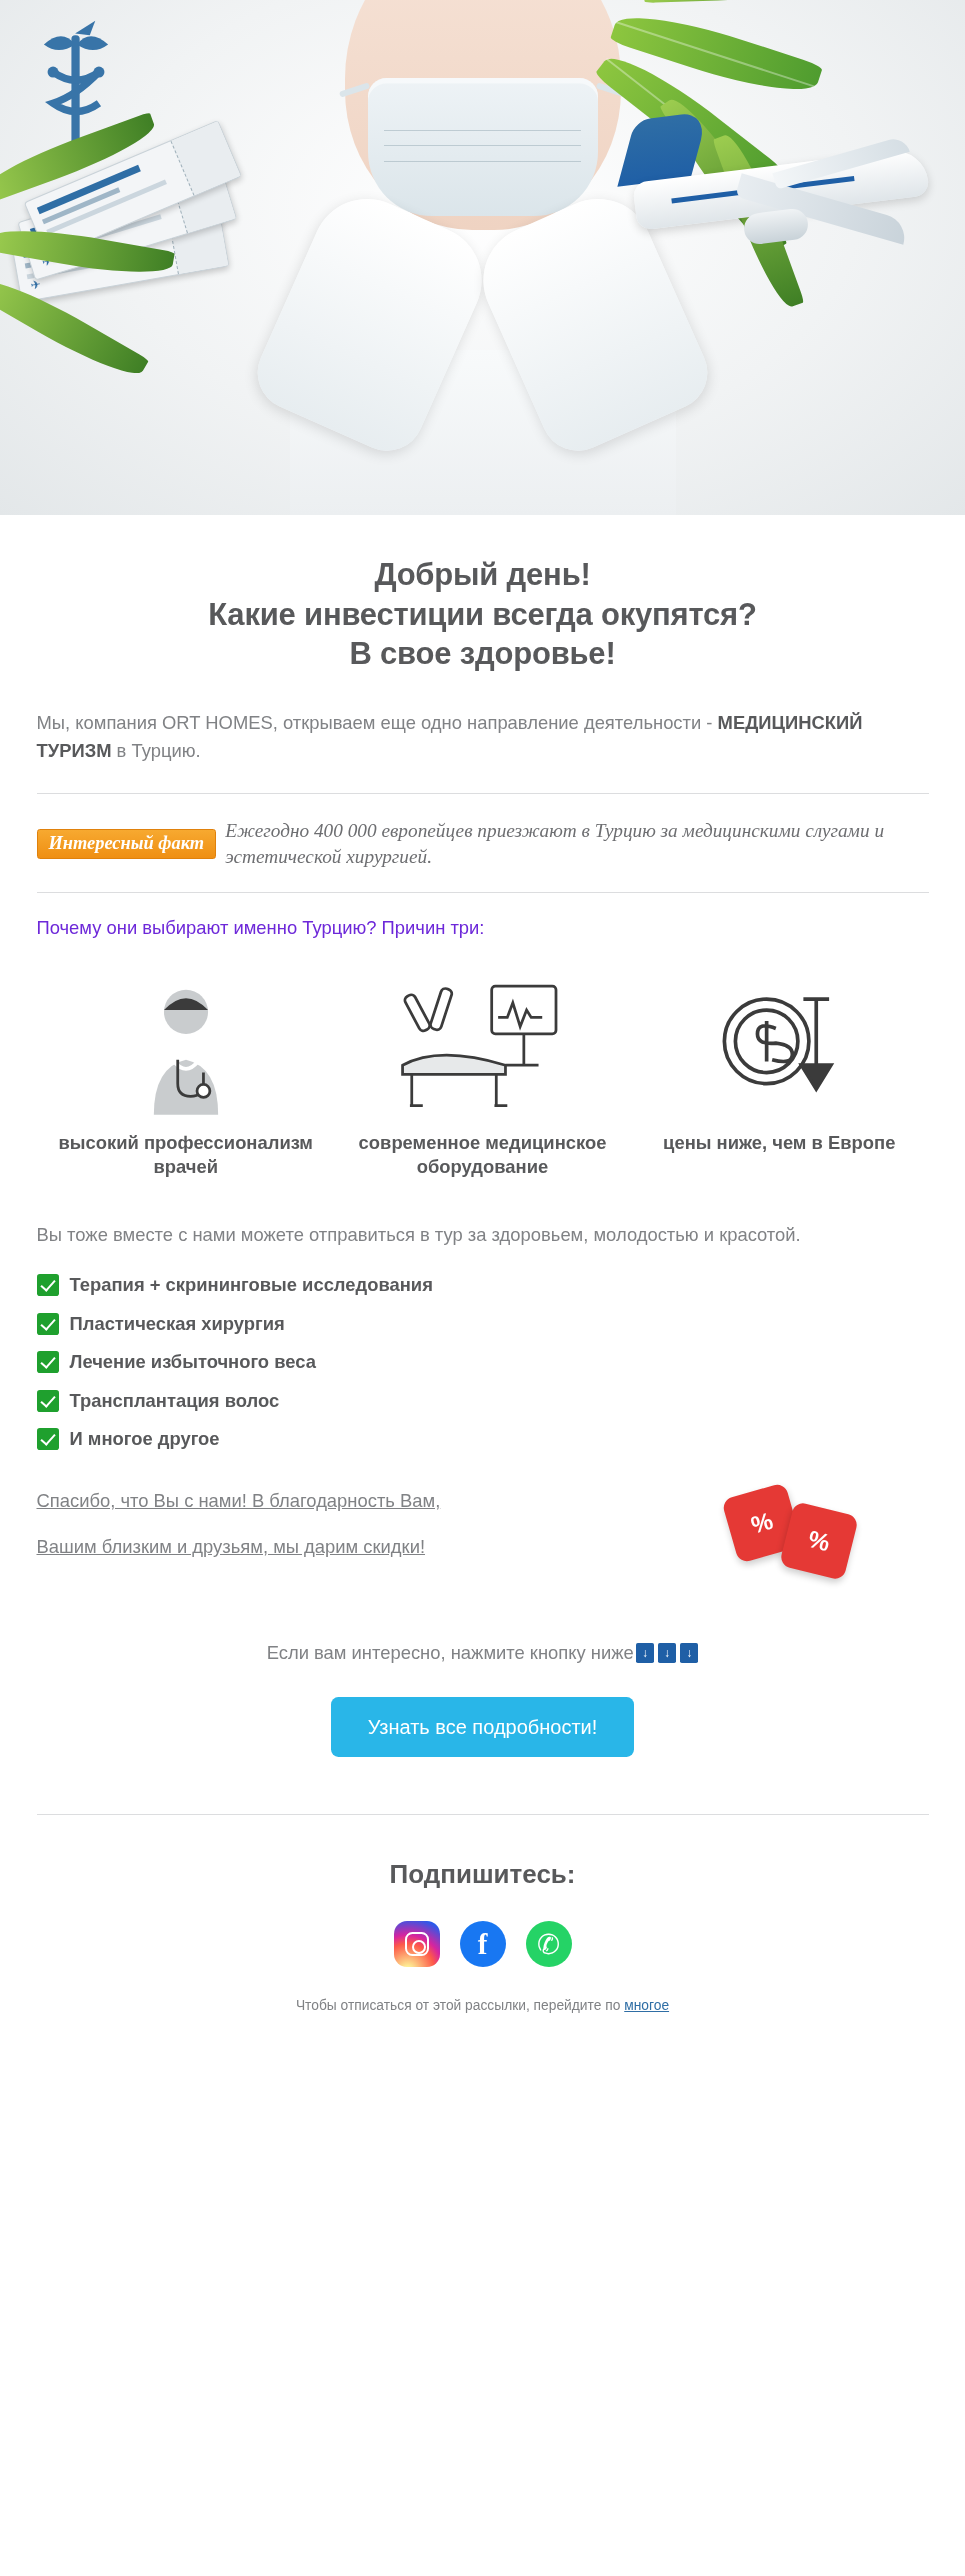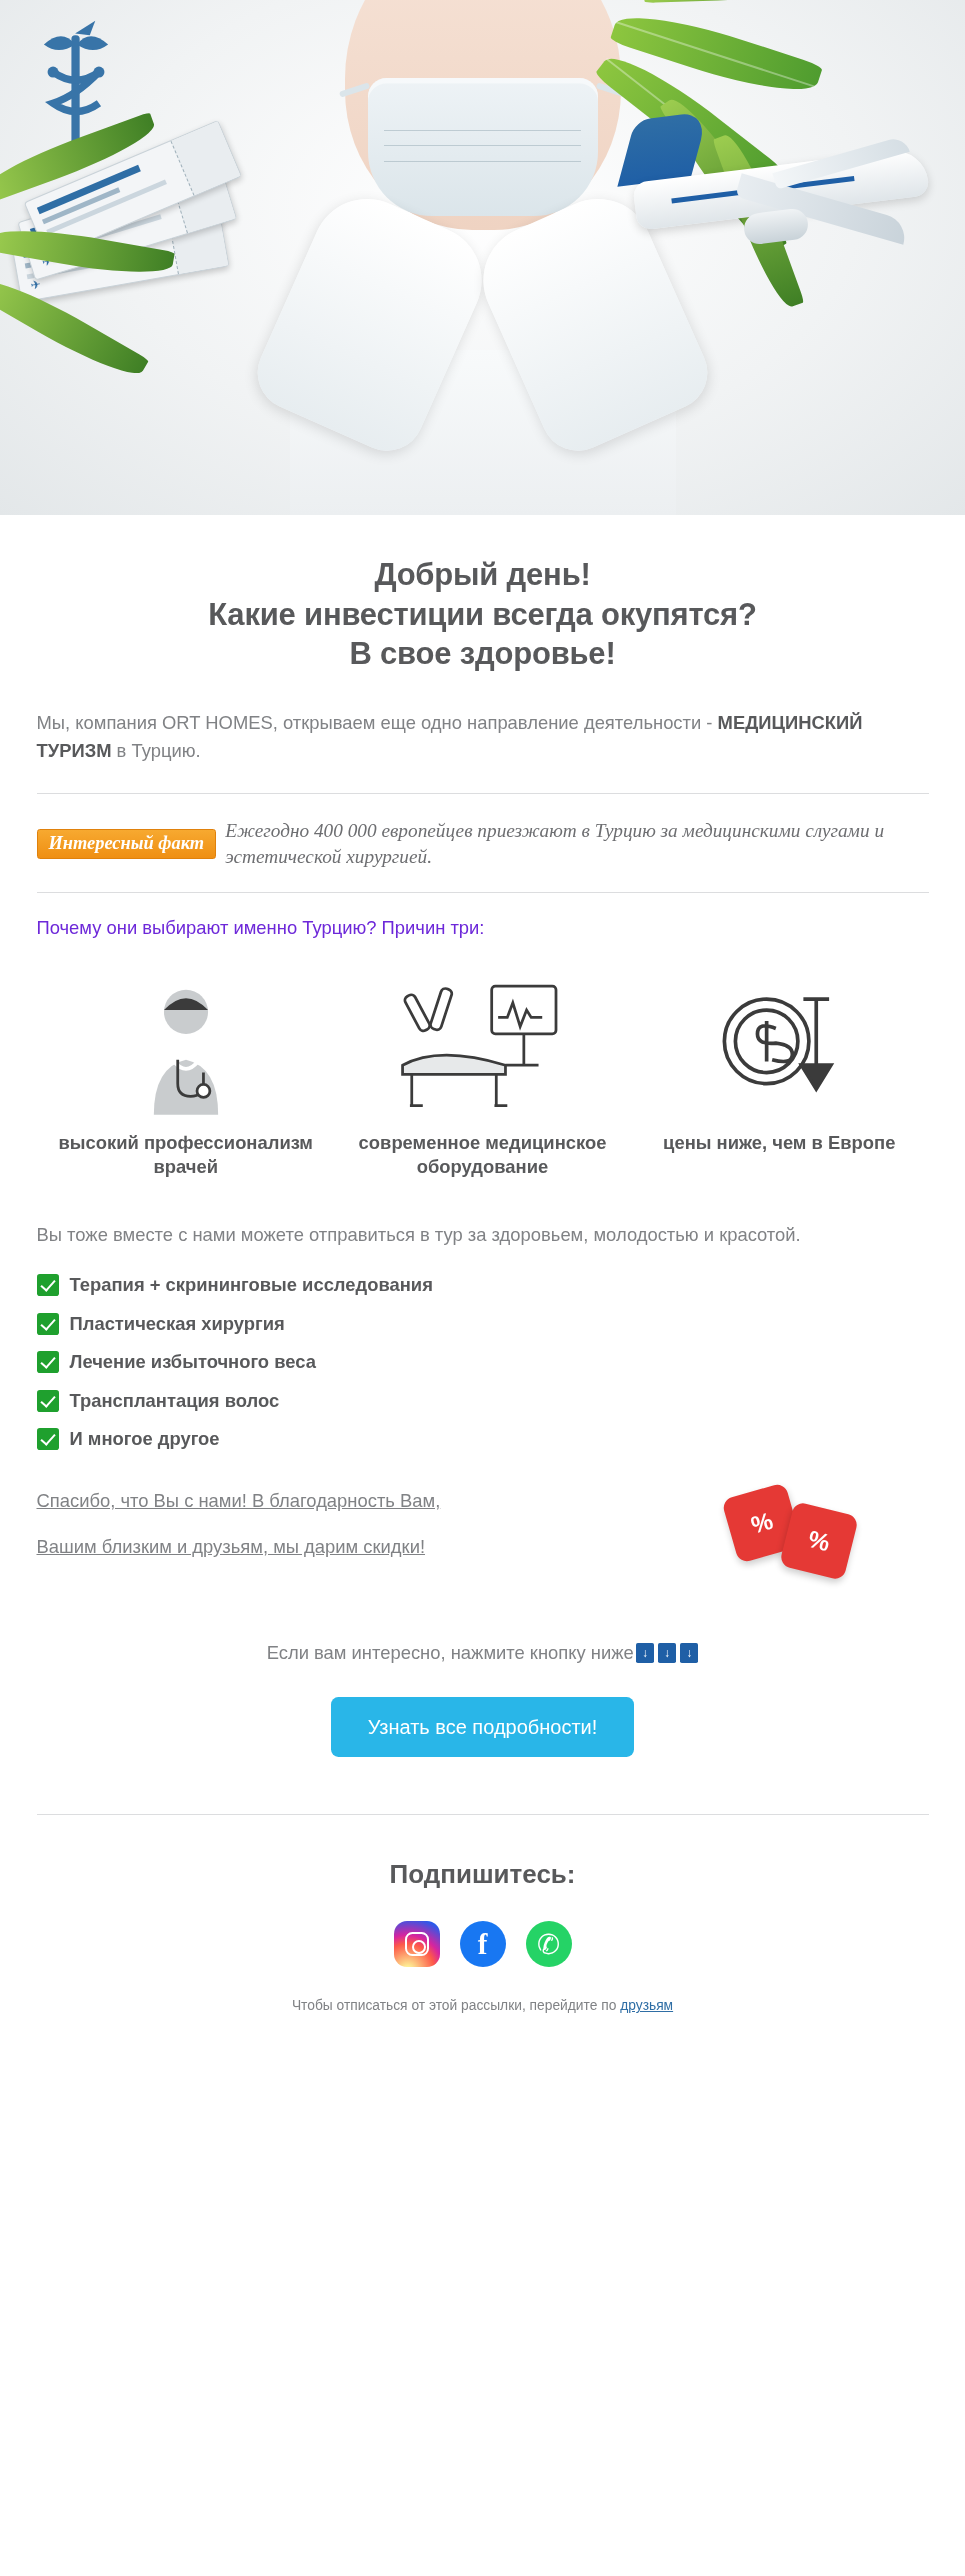--- a/index.html
+++ b/index.html
@@ -479,18 +479,18 @@
 
     <div class="socials">
       <a class="soc soc-ig">
           <span class="glyph"></span>
         </a>
       <a class="soc soc-fb">f</a>
       <a class="soc soc-wa">✆</a>
     </div>
 
     <div class="unsub">
-      <span>Чтобы отписаться от этой рассылки, перейдите по </span><a href="#">друзьям</a>
+      <span>Чтобы отписаться от этой рассылки, перейдите по </span><a href="#">многое</a>
     </div>
 
   </div>
 </div>
 
 
 </body></html>

